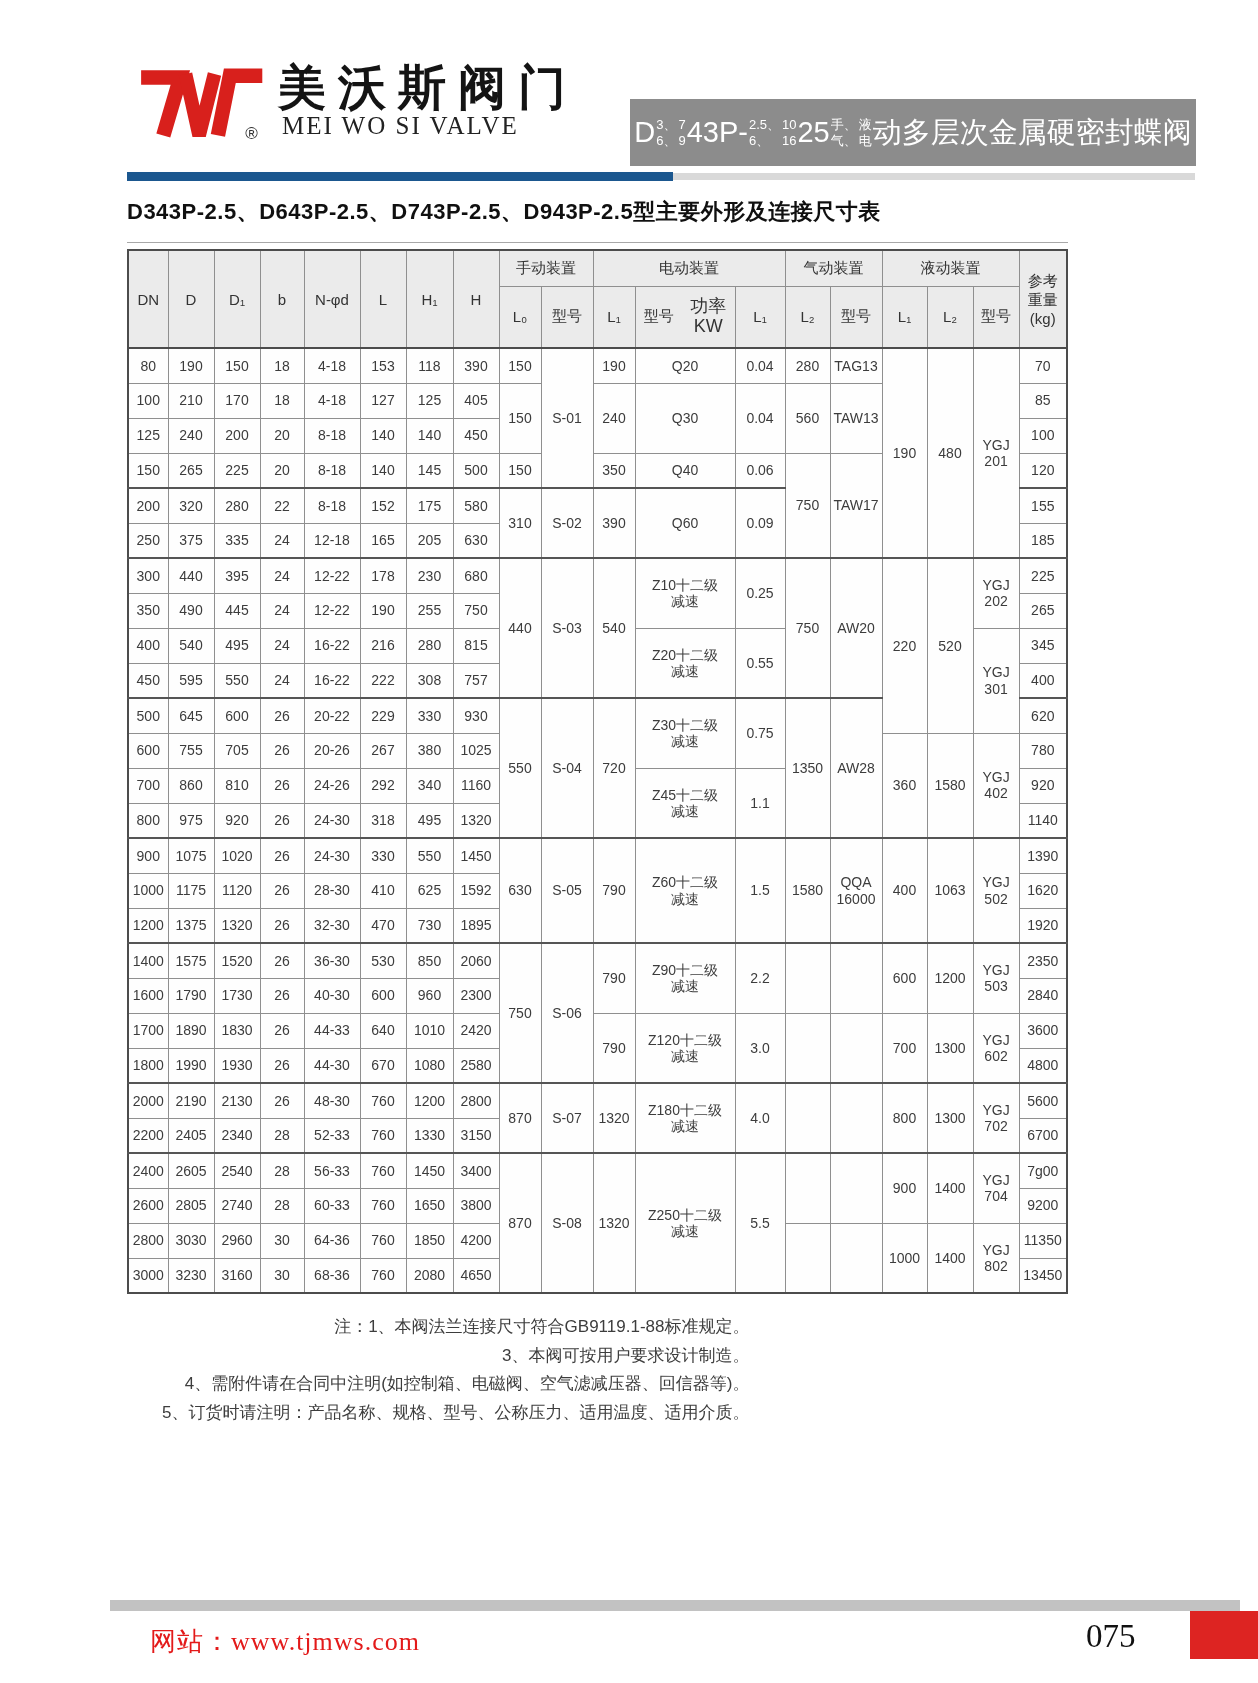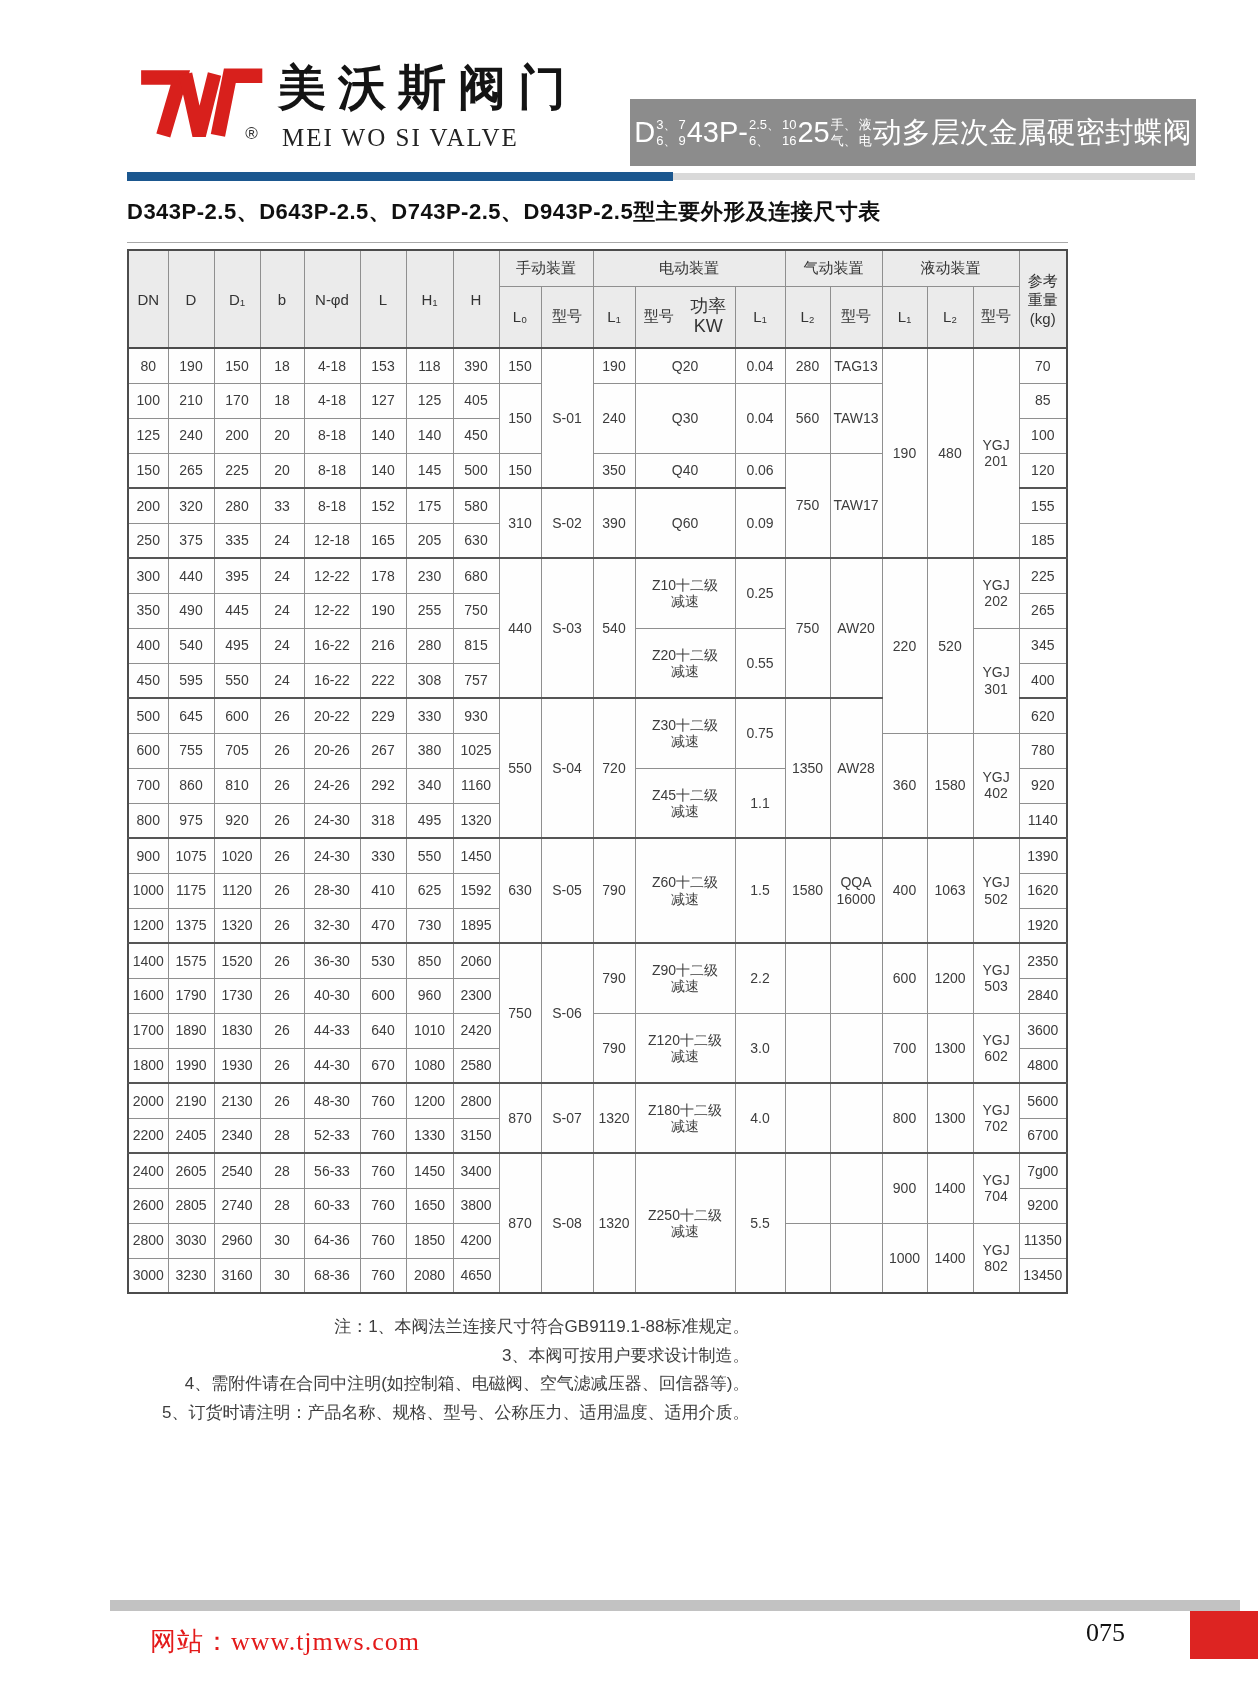--- a/index.html
+++ b/index.html
@@ -9,21 +9,21 @@
     background:#ffffff; overflow:hidden;
     font-family:"Liberation Sans","DejaVu Sans",sans-serif; color:#222;
   }
   
   .logo-mark { position:absolute; left:136px; top:60px; }
   .brand-cn {
     position:absolute; left:278px; top:56px; font-family:"DejaVu Serif",serif;
     font-size:48px; font-weight:bold; letter-spacing:12px; color:#141414;
   }
   .brand-en {
-    position:absolute; left:282px; top:124px; font-family:"Liberation Serif","DejaVu Serif",serif;
+    position:absolute; left:282px; top:112px; font-family:"Liberation Serif","DejaVu Serif",serif;
     font-size:25px; letter-spacing:2px; color:#222;
   }
   .banner {
     position:absolute; left:630px; top:99px; width:566px; height:67px;
     background:#8c8c8c; color:#ffffff; display:flex; align-items:center; justify-content:center;
     font-size:29px; white-space:nowrap;
   }
   .banner .stk { display:inline-flex; flex-direction:column; font-size:13px; line-height:1.18; text-align:left; margin:0 1px; }
   .banner .stk i { font-style:normal; }
   .bar-blue { position:absolute; left:127px; top:172px; width:546px; height:9px; background:#1b578f; }
@@ -51,21 +51,21 @@
   .notes .ln { white-space:nowrap;text-align:right; }
   .notes .ind { padding-left:35px; }
   
   .footer-bar { position:absolute; left:110px; top:1600px; width:1130px; height:11px; background:#c2c2c2; }
   .footer-web {
     position:absolute; left:150px; top:1624px; color:#e31a1a;
     font-family:"Liberation Serif","DejaVu Serif",serif; font-size:26px; letter-spacing:1px;
   }
   .footer-page {
     position:absolute; left:1086px; top:1618px; color:#111;
-    font-family:"Liberation Serif","DejaVu Serif",serif; font-size:26px;
+    font-family:"Liberation Serif","DejaVu Serif",serif; font-size:33px;
   }
   .footer-red { position:absolute; left:1190px; top:1611px; width:68px; height:48px; background:#dd2422; }
 </style>
 </head>
 <body>
 
 <div class="page">
 
   <div class="logo-mark">
     <svg width="128" height="86" viewBox="0 0 150 100">
@@ -234,21 +234,21 @@
             <td>Q40</td>
             <td>0.06</td>
             <td rowspan="3">750</td>
             <td rowspan="3">TAW17</td>
             <td>120</td>
           </tr>
           <tr class="gb">
             <td>200</td>
             <td>320</td>
             <td>280</td>
-            <td>33</td>
+            <td>22</td>
             <td>8-18</td>
             <td>152</td>
             <td>175</td>
             <td>580</td>
             <td rowspan="2">310</td>
             <td rowspan="2">S-02</td>
             <td rowspan="2">390</td>
             <td rowspan="2">Q60</td>
             <td rowspan="2">0.09</td>
             <td>155</td>

